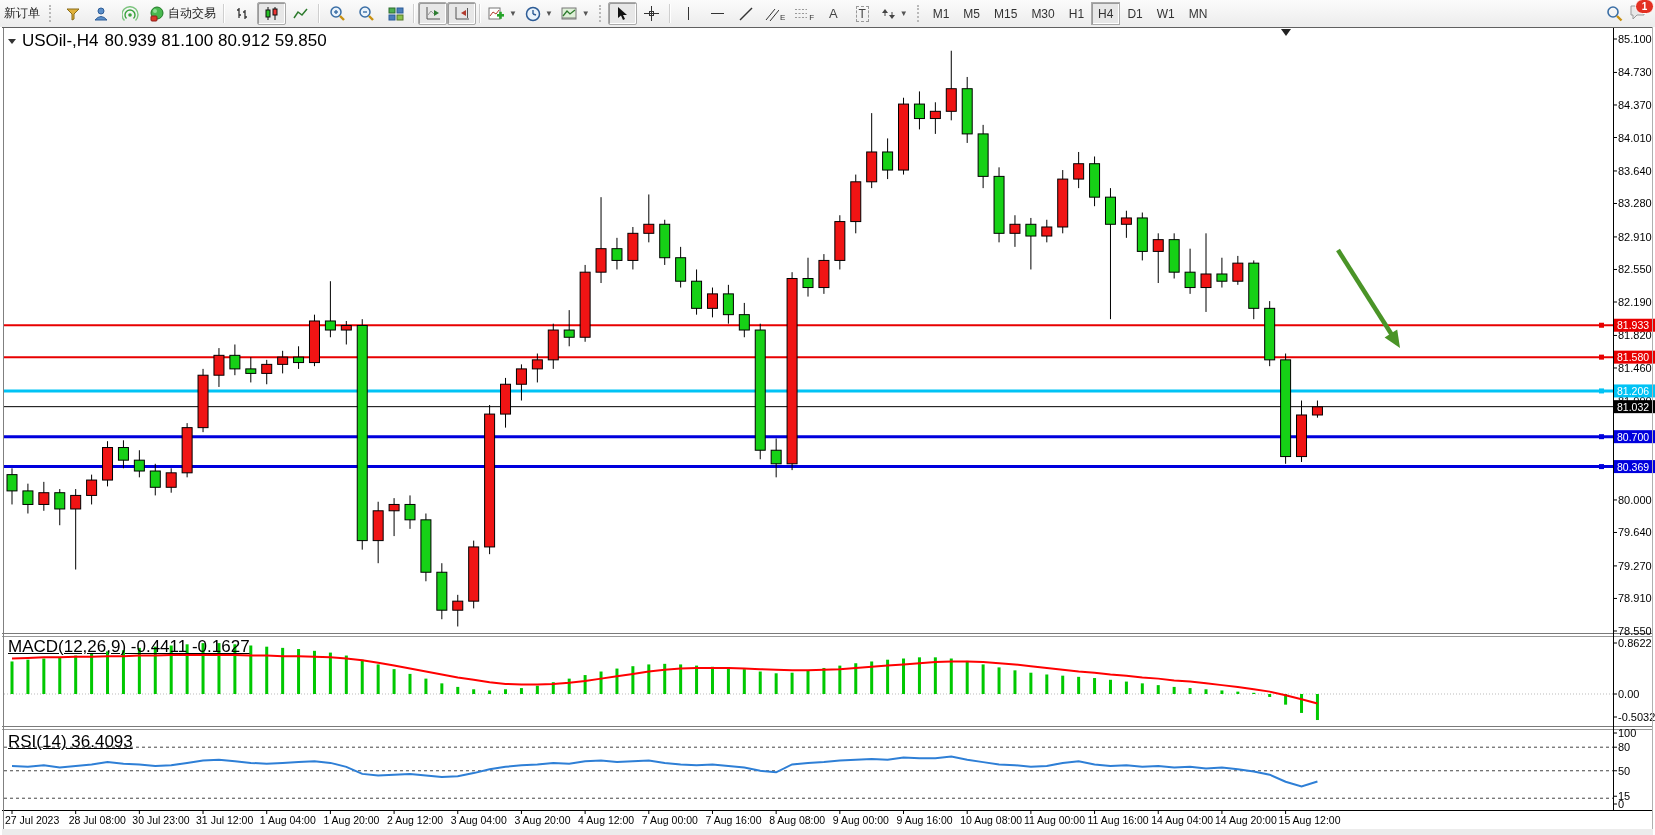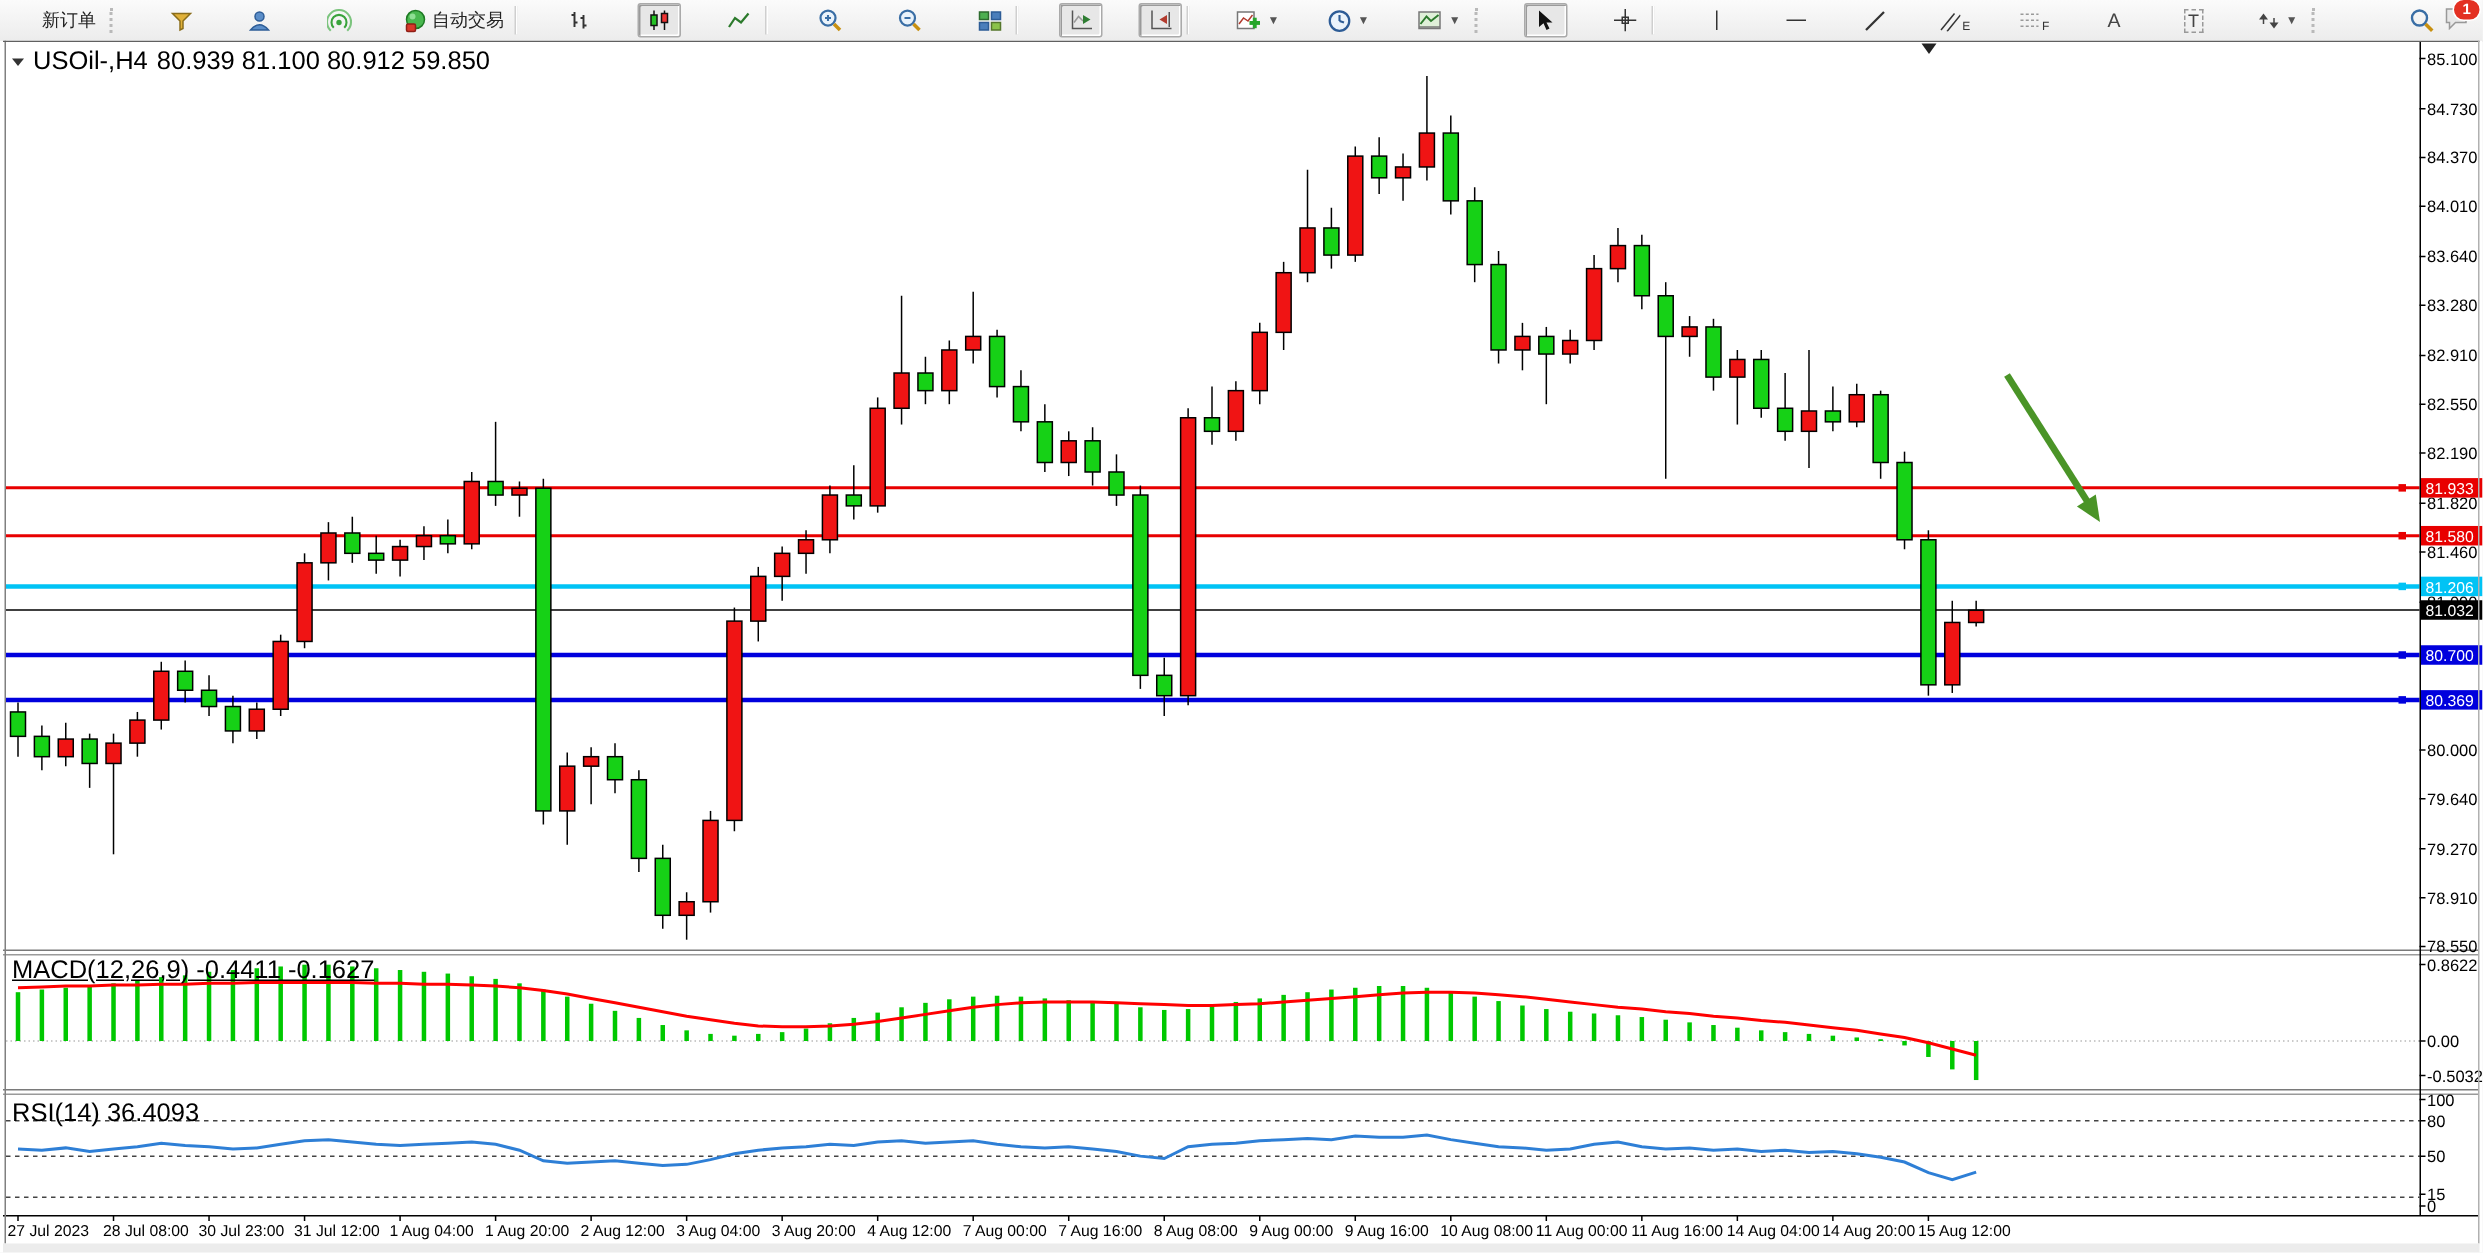--- a/index.html
+++ b/index.html
@@ -3,42 +3,42 @@
 <meta charset="utf-8">
 <style>
   html,body{margin:0;padding:0;background:#f0f0f0;width:1655px;height:835px;overflow:hidden;
     font-family:"Liberation Sans",sans-serif;-webkit-font-smoothing:antialiased;}
   
   #toolbar{position:absolute;left:0;top:0;width:1655px;height:27px;background:linear-gradient(#fbfbfb,#ececec);
     border-bottom:1px solid #c9c9c9;display:flex;align-items:center;font-size:12px;color:#222;}
   .grip{width:4px;height:17px;margin:0 3px 0 5px;border-left:2px dotted #b9b9b9;}
   .vsep{width:1px;height:19px;background:#cfcfcf;border-right:1px solid #fff;margin:0 3px;}
   .tbtn{height:21px;min-width:21px;display:flex;align-items:center;justify-content:center;
-    padding:0 3px;border:1px solid transparent;border-radius:2px;gap:3px;cursor:default;margin-left:24px;}
+    padding:0 3px;border:1px solid transparent;border-radius:2px;gap:3px;cursor:default;}
   .tbtn.active{background:#e7e7e7;box-shadow:inset 1px 1px 0 #9a9a9a, inset -1px -1px 0 #ffffff;border-color:#aaa;}
   .tbtn .cn{font-size:12px;}
   .chev{font-size:8px;color:#555;margin-left:1px;}
   .glyphline{background:#333;}
   .sub{font-size:8px;color:#333;margin-left:-2px;margin-top:7px;}
   .tfbtn{height:21px;padding:0 6px;display:flex;align-items:center;border:1px solid transparent;font-size:12px;color:#333;}
   .tfbtn.active{background:#e7e7e7;box-shadow:inset 1px 1px 0 #9a9a9a, inset -1px -1px 0 #ffffff;border-color:#aaa;}
   #tb-right{margin-left:auto;display:flex;align-items:center;margin-right:8px;gap:6px;}
   #notif{position:relative;}
   #notif .badge{position:absolute;top:-5px;right:-7px;background:#e33022;color:#fff;border-radius:8px;
     min-width:13px;height:13px;font-size:10px;display:flex;align-items:center;justify-content:center;
     border:1px solid #fff;font-weight:bold;padding:0 2px;}
   
   #chart-wrap{position:absolute;left:0;top:27px;width:1655px;height:808px;background:#fff;}
   #chart-svg{position:absolute;left:0;top:0;}
   .ovl{position:absolute;font-size:17px;color:#000;white-space:pre;z-index:5;}
   #chart-title{left:8px;top:4px;display:flex;align-items:center;gap:6px;}
   #title-tri{width:0;height:0;border-left:4px solid transparent;border-right:4px solid transparent;
     border-top:5px solid #333;display:inline-block;}
   #macd-label{left:8px;top:610px;text-decoration:underline;}
-  #rsi-label{left:8px;top:705px;}
+  #rsi-label{left:8px;top:705px;text-decoration:underline;}
 </style>
 </head>
 <body>
 
 <div id="toolbar">
   <div class="tbtn">
     <span class="cn">新订单</span>
   </div>
   <div class="grip"></div>
   <div class="tbtn">
@@ -213,20 +213,31 @@
     <svg width="15" height="14">
         <polygon points="4,2 7,6 1,6" fill="#444"></polygon>
         <line x1="4" y1="5" x2="4" y2="9" stroke="#444"></line>
         <polygon points="11,12 8,8 14,8" fill="#444"></polygon>
         <line x1="11" y1="9" x2="11" y2="5" stroke="#444"></line>
       </svg>
     <span class="chev">▼</span>
   </div>
 
   <div class="grip"></div>
+  <div id="tf-group" style="display:flex;align-items:center">
+      <div class="tfbtn">M1</div>
+      <div class="tfbtn">M5</div>
+      <div class="tfbtn">M15</div>
+      <div class="tfbtn">M30</div>
+      <div class="tfbtn">H1</div>
+      <div class="tfbtn active">H4</div>
+      <div class="tfbtn">D1</div>
+      <div class="tfbtn">W1</div>
+      <div class="tfbtn">MN</div>
+    </div>
 
   <div id="tb-right">
     <svg width="17" height="17">
         <circle cx="7" cy="7" r="5" fill="none" stroke="#3a6ea5" stroke-width="1.6"></circle>
         <line x1="11" y1="11" x2="15.5" y2="15.5" stroke="#c89010" stroke-width="2.4"></line>
       </svg>
     <div id="notif">
       <svg width="18" height="16">
           <path d="M2,2 h13 v9 h-7 l-4,4 v-4 h-2 z" fill="#e8e8e8" stroke="#999"></path>
         </svg>

